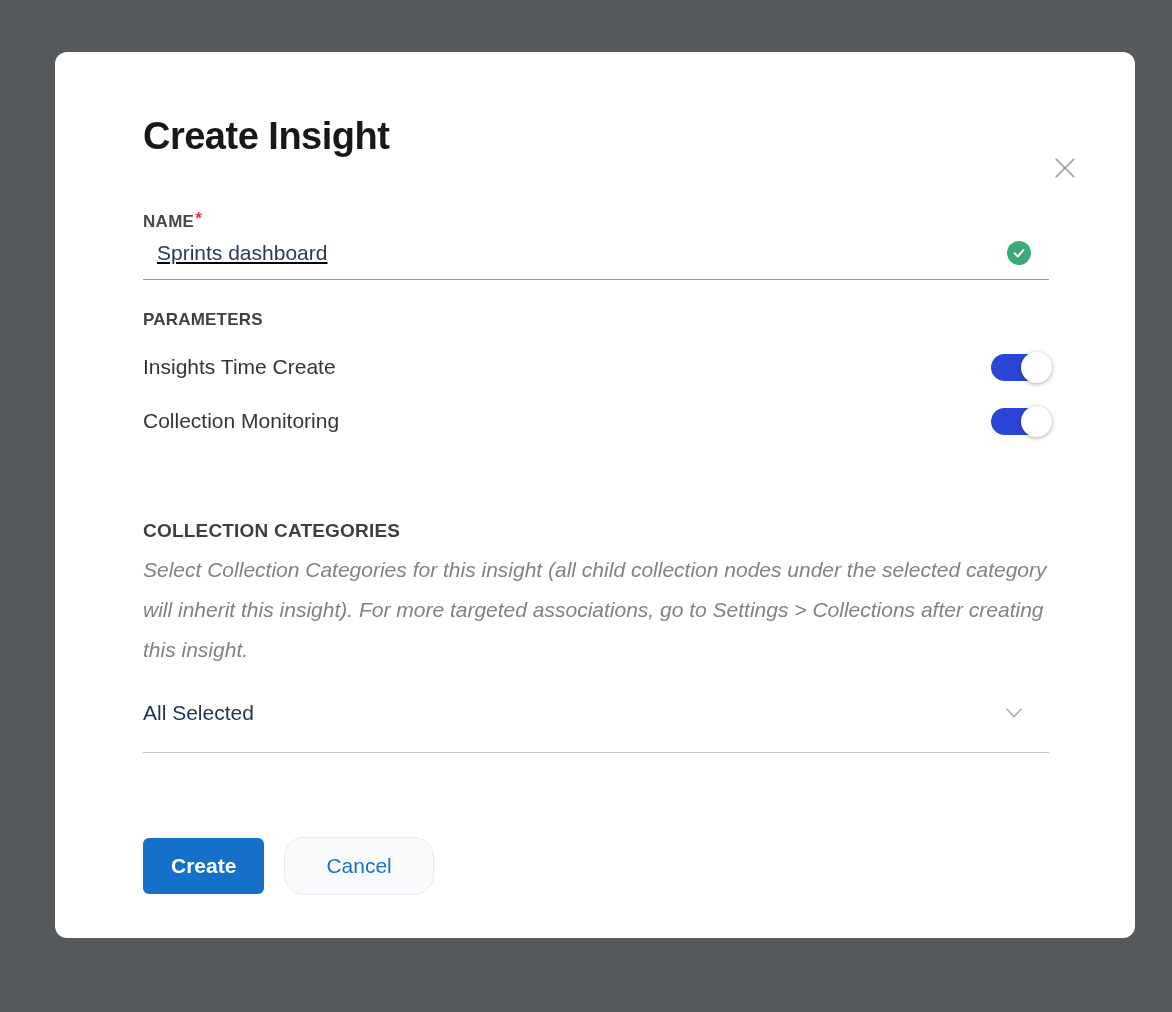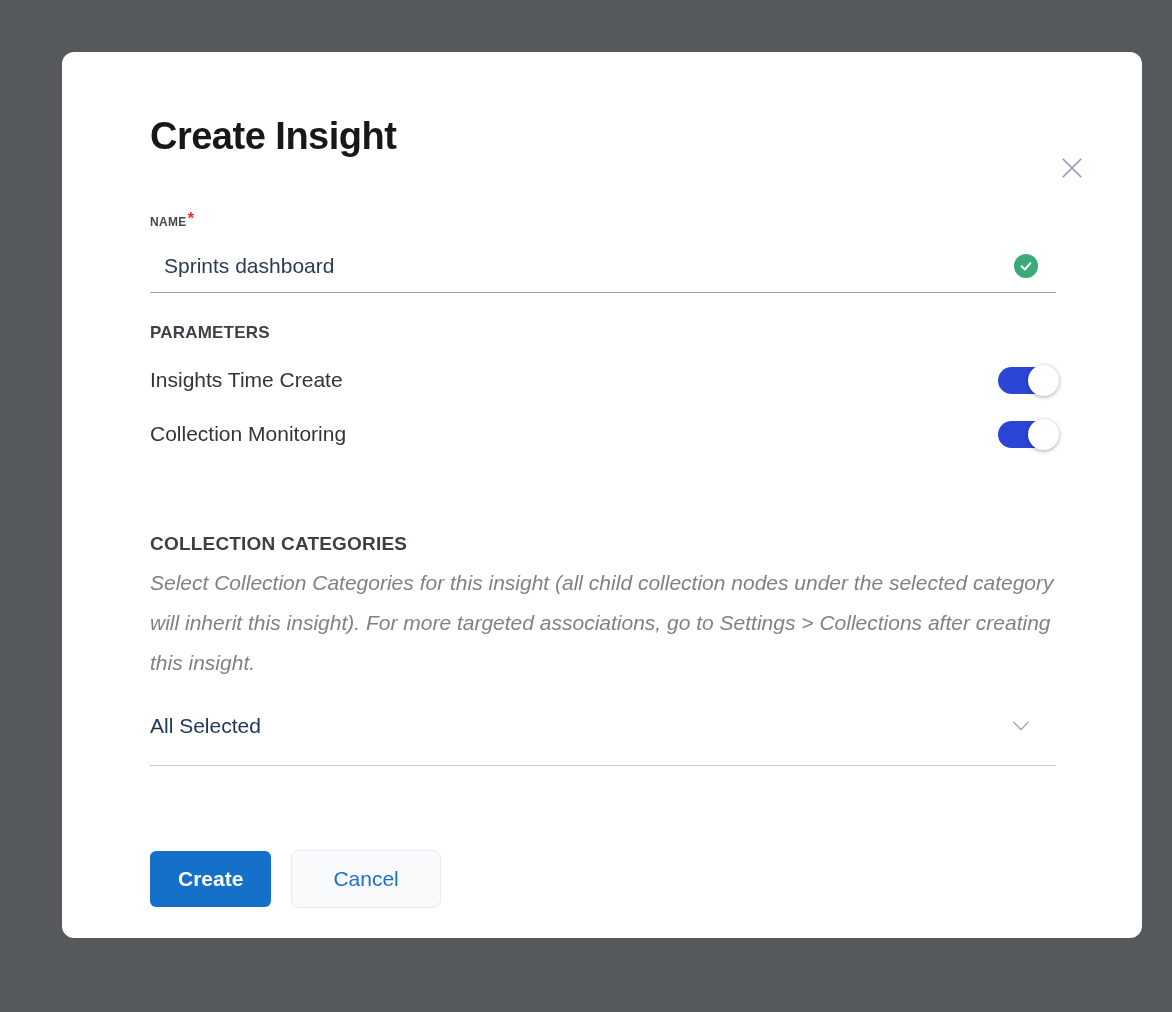--- a/index.html
+++ b/index.html
@@ -5,21 +5,21 @@
   * { margin: 0; padding: 0; box-sizing: border-box; }
   html, body { width: 1172px; height: 1012px; }
   body {
     background: #56595c;
     font-family: "Liberation Sans", sans-serif;
     position: relative;
     overflow: hidden;
   }
   .modal {
     position: absolute;
-    left: 62px; top: 52px;
+    left: 55px; top: 52px;
     width: 1080px; height: 886px;
     background: #ffffff;
     border-radius: 12px;
     padding: 60px 86px 0 88px;
   }
   .close-btn {
     position: absolute;
     top: 98px; right: 52px;
     width: 36px; height: 36px;
     display: flex; align-items: center; justify-content: center;
@@ -27,41 +27,42 @@
     background: none; border: none;
   }
   .modal-title {
     font-size: 38px;
     font-weight: 700;
     color: #17181a;
     letter-spacing: -0.5px;
     line-height: 48px;
   }
   .field-label {
-    font-size: 12px;
+    font-size: 17px;
     font-weight: 700;
     color: #45484d;
     letter-spacing: 0.3px;
     margin-top: 36px;
   }
   .name-section { margin-top: 52px; }
   .required-star {
     color: #e9322d;
     font-size: 17px;
     font-weight: 700;
     vertical-align: top;
     position: relative; top: -3px;
     margin-left: 1px;
   }
   .input-row {
-    margin-top: 16px;
+    margin-top: 3px;
     display: flex;
     align-items: center;
     border-bottom: 1px solid #9b9da0;
     padding: 6px 18px 14px 0;
+    text-decoration: underline;
   }
   .text-input {
     flex: 1;
     border: none;
     outline: none;
     font-family: "Liberation Sans", sans-serif;
     font-size: 21px;
     color: #2c3b56;
     padding-left: 14px;
     background: transparent;
@@ -152,21 +153,21 @@
   }
   .btn-secondary {
     height: 58px;
     padding: 0 41px;
     background: #f8fafc;
     color: #1d6fce;
     font-family: "Liberation Sans", sans-serif;
     font-size: 21px;
     font-weight: 400;
     border: 1px solid #e7eaf0;
-    border-radius: 8px;
+    border-radius: 20px;
     cursor: pointer;
   }
 </style>
 </head>
 <body>
 
 <div class="overlay" style="position:absolute; inset:0;">
   <div class="modal">
 
     <button class="close-btn">

